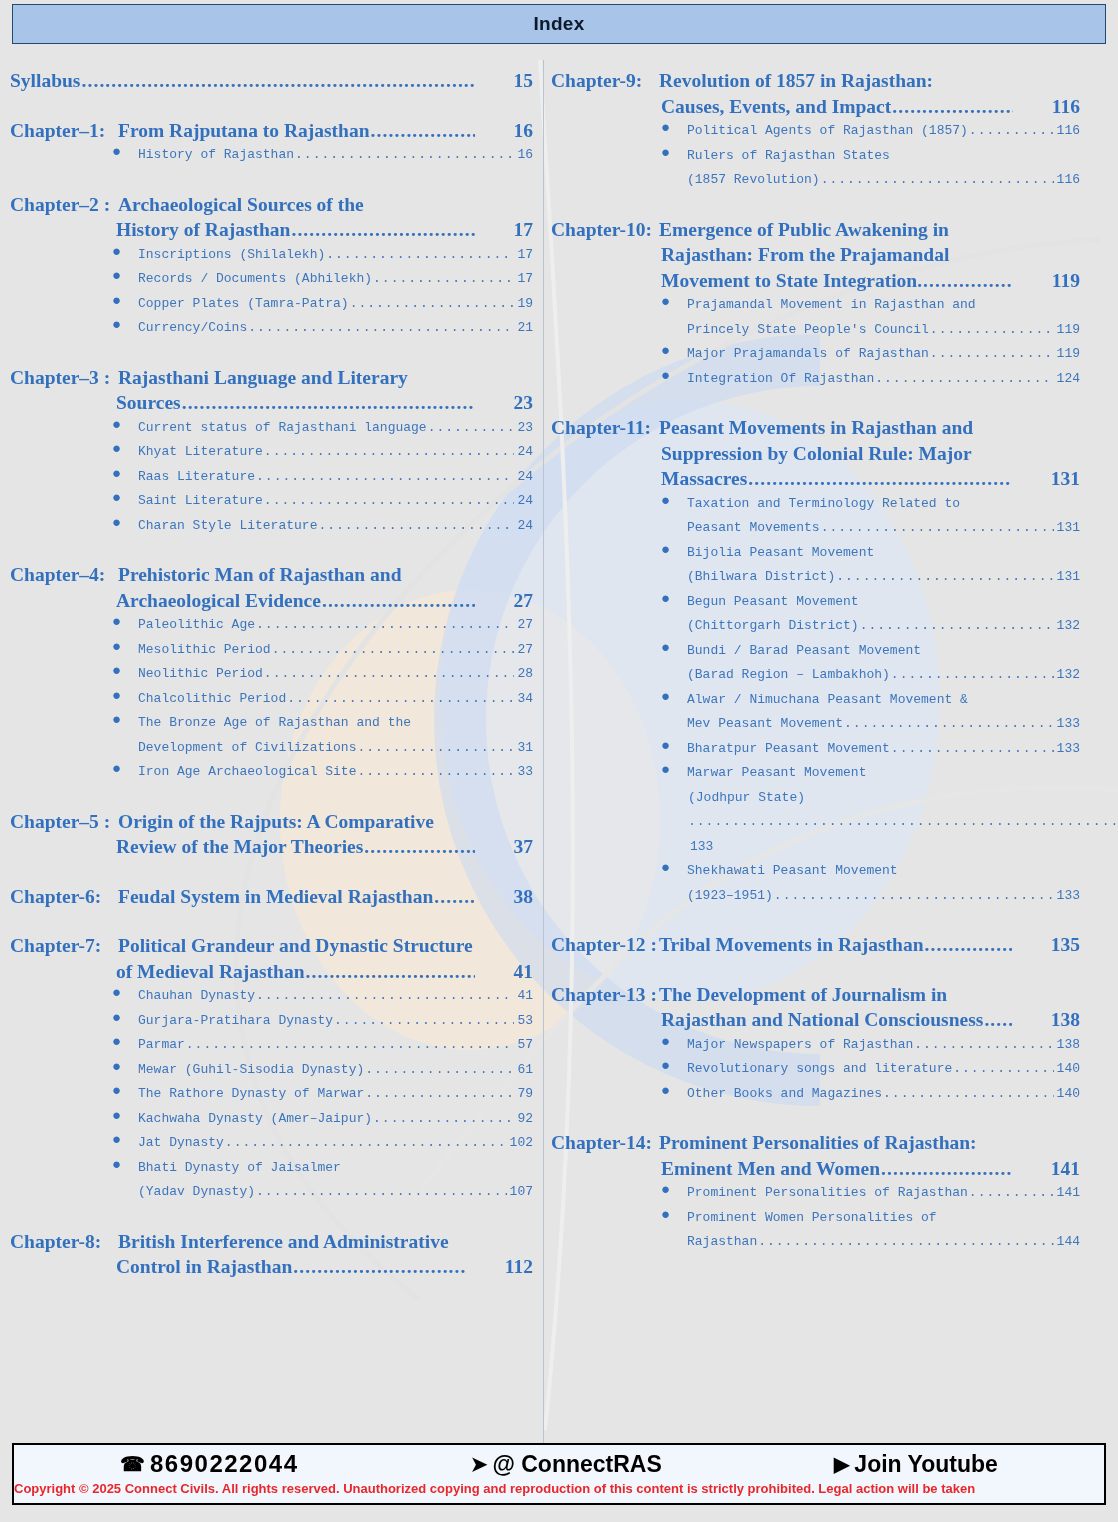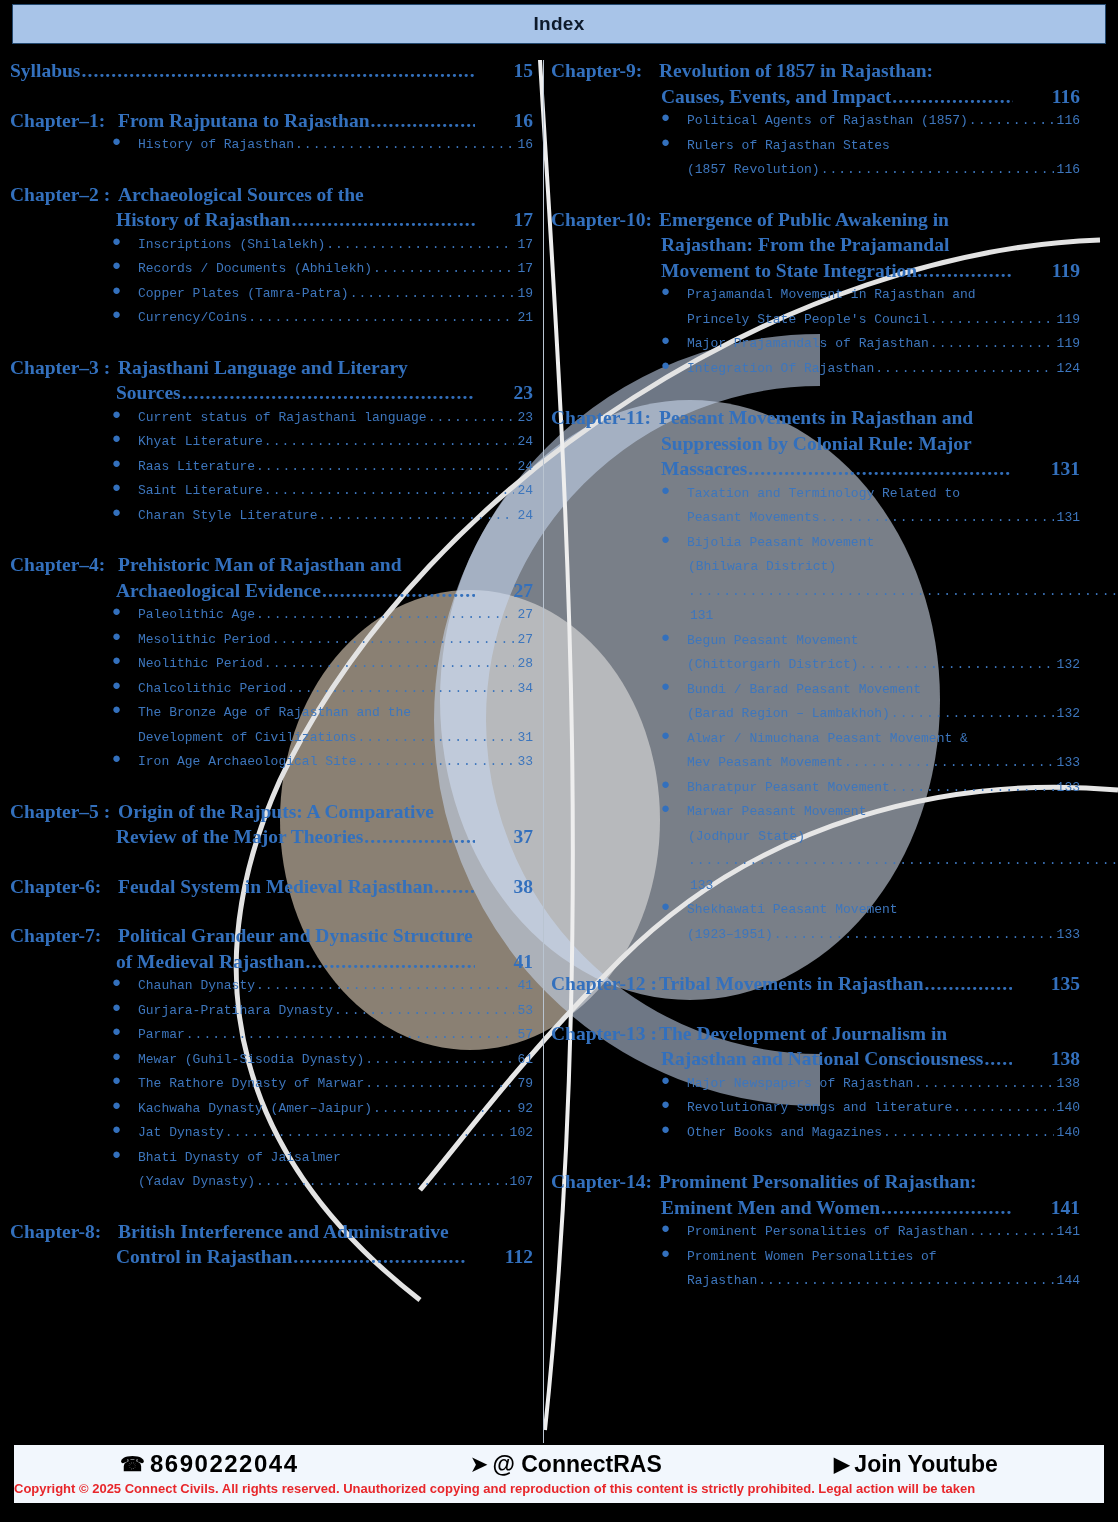--- a/index.html
+++ b/index.html
@@ -7,21 +7,21 @@
     padding: 0;
     background: #ffffff;
   }
   body {
     font-family: "Liberation Serif", serif;
   }
   .page {
     position: relative;
     width: 1118px;
     height: 1522px;
-    background: #000000;
+    background: #e5e5e5;
     overflow: hidden;
     box-sizing: border-box;
   }
 
   
   .watermark {
     position: absolute;
     inset: 0;
     pointer-events: none;
     z-index: 0;
@@ -47,21 +47,21 @@
     font-weight: bold;
     font-size: 19px;
     color: #0d1a2b;
     letter-spacing: .3px;
   }
 
   
   .columns {
     position: absolute;
     left: 0;
-    top: 58px;
+    top: 68px;
     width: 1118px;
     height: 1380px;
     display: flex;
     z-index: 2;
   }
   .col {
     position: relative;
     box-sizing: border-box;
   }
   .col-left  { width: 543px; padding: 0 10px 0 10px; }
@@ -586,21 +586,21 @@
             </div>
             <div class="bullet-row b-cont-r" style="margin-left: -110px;">
               <span class="b-text">Peasant Movements</span>
               <span class="b-leader"></span>
               <span class="b-page">131</span>
             </div>
             <div class="bullet-row">
               <span class="bullet-dot"></span>
               <span class="b-text">Bijolia Peasant Movement</span>
             </div>
-            <div class="bullet-row b-cont-r" style="margin-left: -110px; flex-direction: column;">
+            <div class="bullet-row b-cont-r" style="margin-left: -110px;">
               <span class="b-text">(Bhilwara District)</span>
               <span class="b-leader"></span>
               <span class="b-page">131</span>
             </div>
             <div class="bullet-row">
               <span class="bullet-dot"></span>
               <span class="b-text">Begun Peasant Movement</span>
             </div>
             <div class="bullet-row b-cont-r" style="margin-left: -110px;">
               <span class="b-text">(Chittorgarh District)</span>

